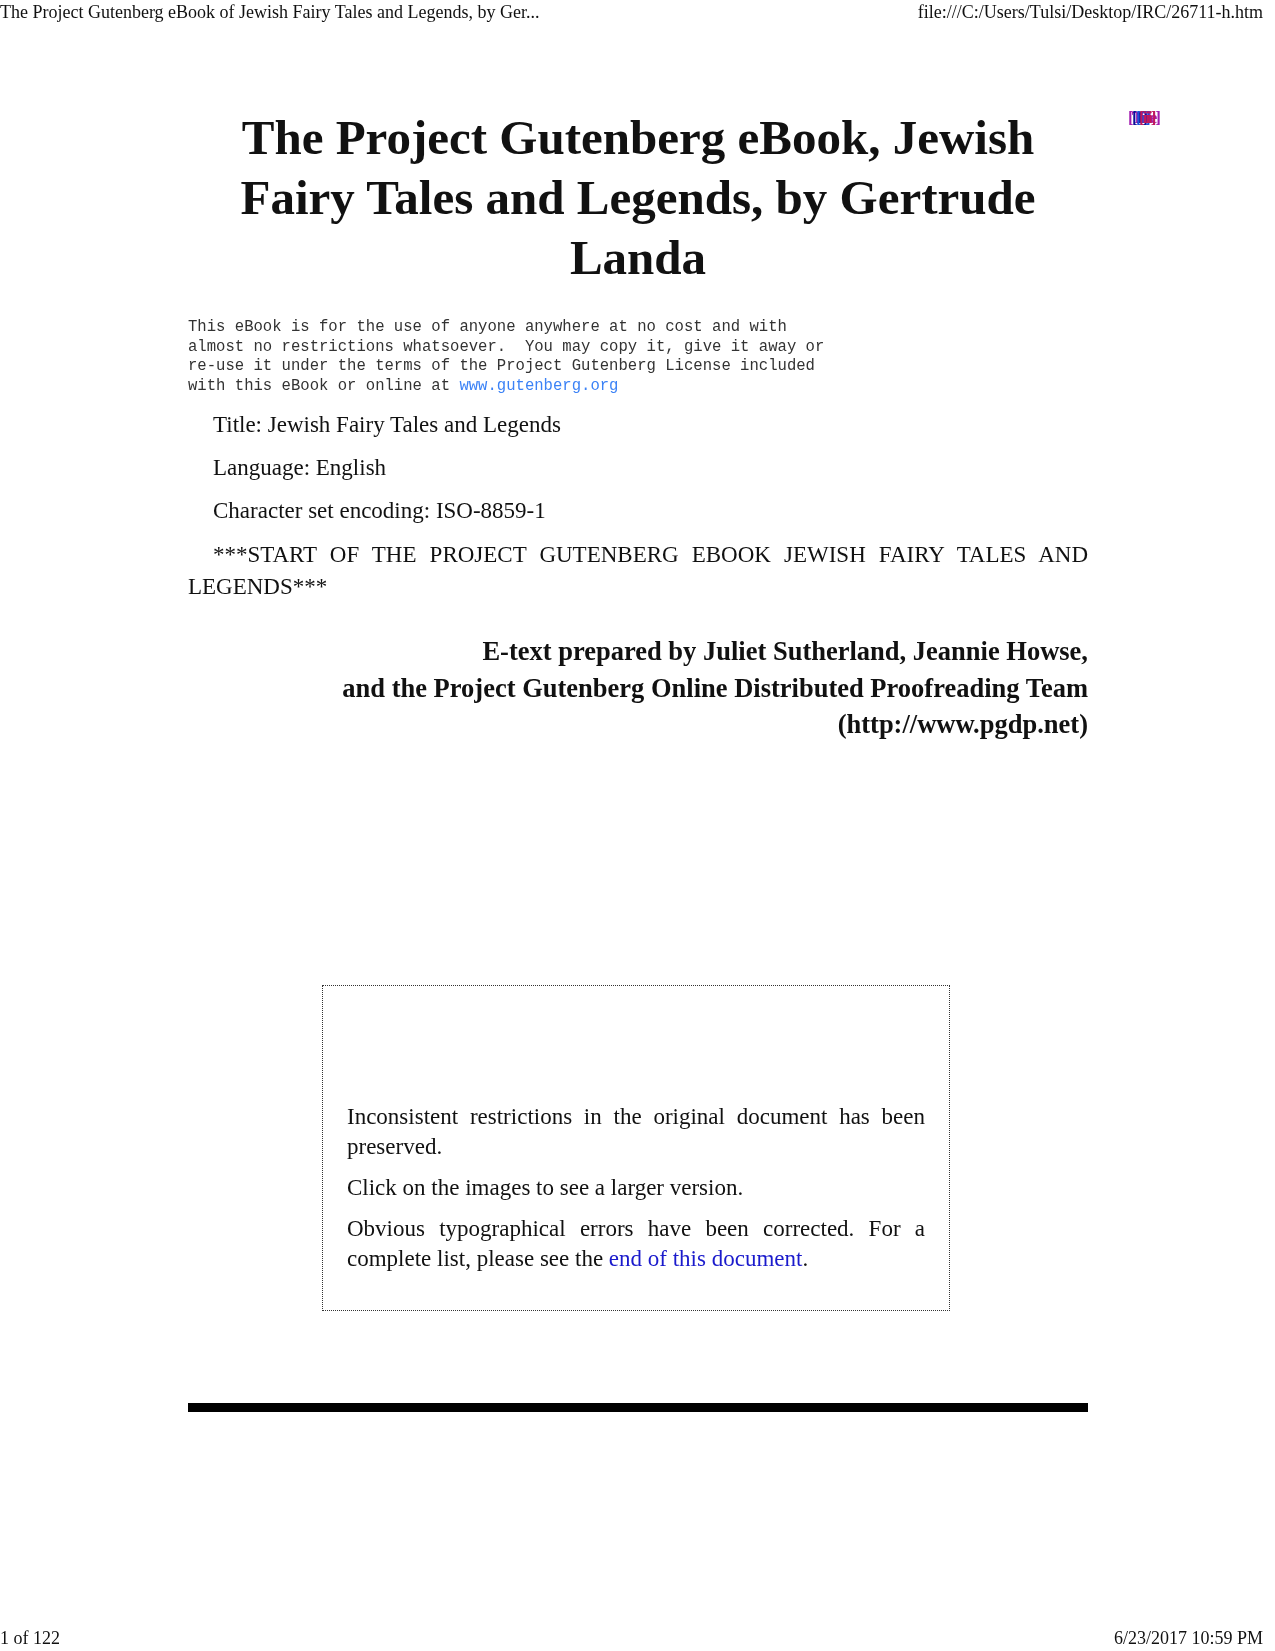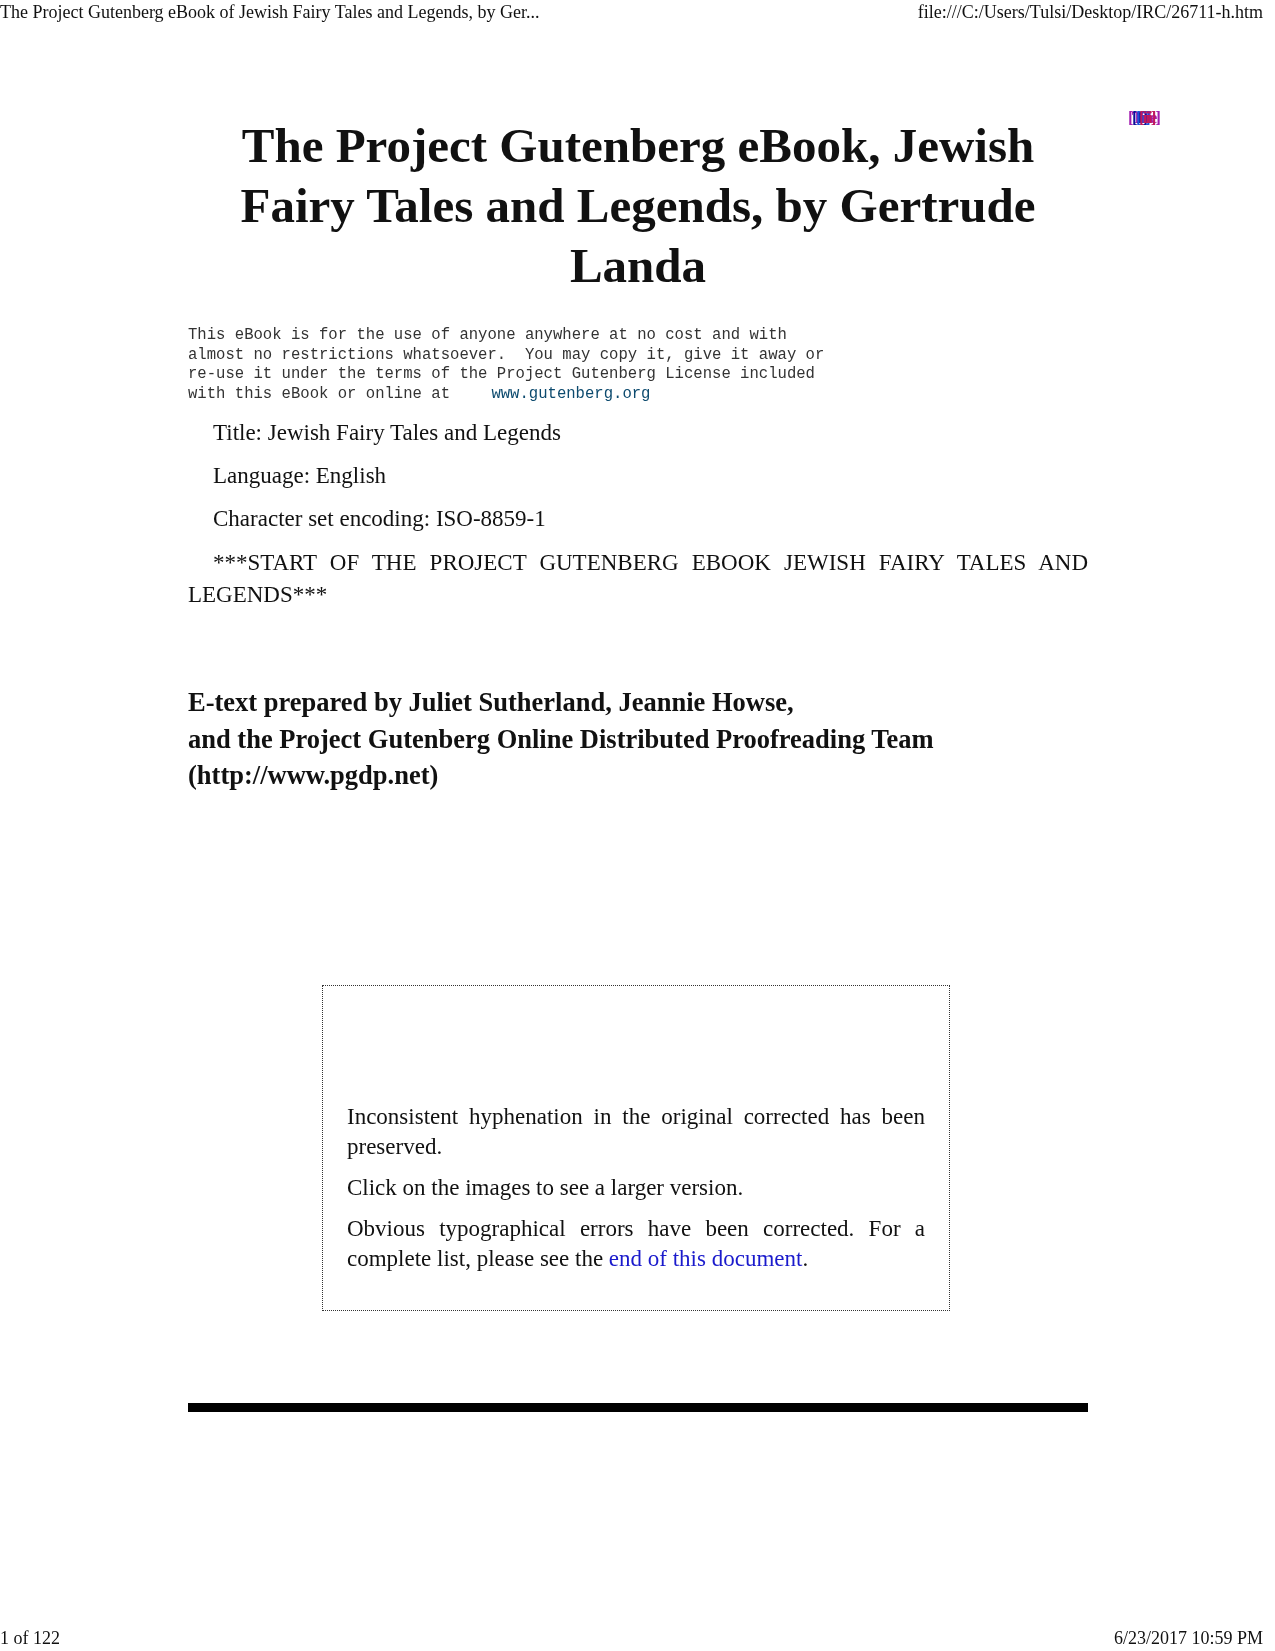--- a/index.html
+++ b/index.html
@@ -38,55 +38,55 @@
       font-family: "Liberation Serif", serif;
     }
     .pagenum-stack a:nth-child(2) { left: 4px; color: #0d0d99; }
     .pagenum-stack a:nth-child(3) { left: 8px; color: #1d4ed8; }
     .pagenum-stack a:nth-child(4) { left: 11px; color: #be185d; }
 
     .content {
       position: absolute; left: 188px; top: 100px; width: 900px;
     }
     h1.book-title {
-      margin: 16px auto;
+      margin: 8px auto;
       width: 840px;
       text-align: center;
       font-size: 49px;
       line-height: 60px;
       font-weight: bold;
       color: #111111;
     }
     pre.license {
       margin: 30px 0 0 0;
       font-family: "Liberation Mono", "DejaVu Sans Mono", monospace;
       font-size: 15.6px;
       line-height: 19.5px;
       color: #333333;
       white-space: pre;
     }
-    pre.license a { color: #0c4a6e; text-decoration: none; margin-left: 32px; }
+    pre.license a { color: #3b82f6; text-decoration: none; }
     .meta p {
       margin: 0;
       font-size: 23px;
       line-height: 30px;
       text-indent: 25px;
     }
     .meta p.title-line { margin-top: 14px; }
     .meta p + p { margin-top: 13px; }
     .meta p.start-line {
       text-align: justify;
       text-align-last: left;
       word-spacing: 6px;
       line-height: 32px;
       width: 900px;
     }
     .credits {
-      margin-top: 73px;
-      text-align: left;
+      margin-top: 30px;
+      text-align: right;
       font-weight: bold;
       font-size: 26.5px;
       line-height: 36.5px;
     }
     .tn-box {
       position: absolute;
       left: 134px; top: 885px;
       width: 628px; height: 326px;
       border: 1px dotted #333333;
       box-sizing: border-box;
@@ -145,21 +145,21 @@
   </div>
 
   <div class="credits">
     <div>E-text prepared by Juliet Sutherland, Jeannie Howse,</div>
     <div>and the Project Gutenberg Online Distributed Proofreading Team</div>
     <div>(http://www.pgdp.net)</div>
   </div>
 
   <div class="tn-box">
     <div class="tn-body">
-      <p>Inconsistent hyphenation in the original corrected has been preserved.</p>
+      <p>Inconsistent restrictions in the original document has been preserved.</p>
       <p>Click on the images to see a larger version.</p>
       <p><span>Obvious typographical errors have been corrected. For a complete list, please see the </span><a href="#">end of this document</a><span>.</span></p>
     </div>
   </div>
 
   <hr class="thick-rule">
 </div>
 
 <div class="print-footer-left">1 of 122</div>
 <div class="print-footer-right">6/23/2017 10:59 PM</div>

